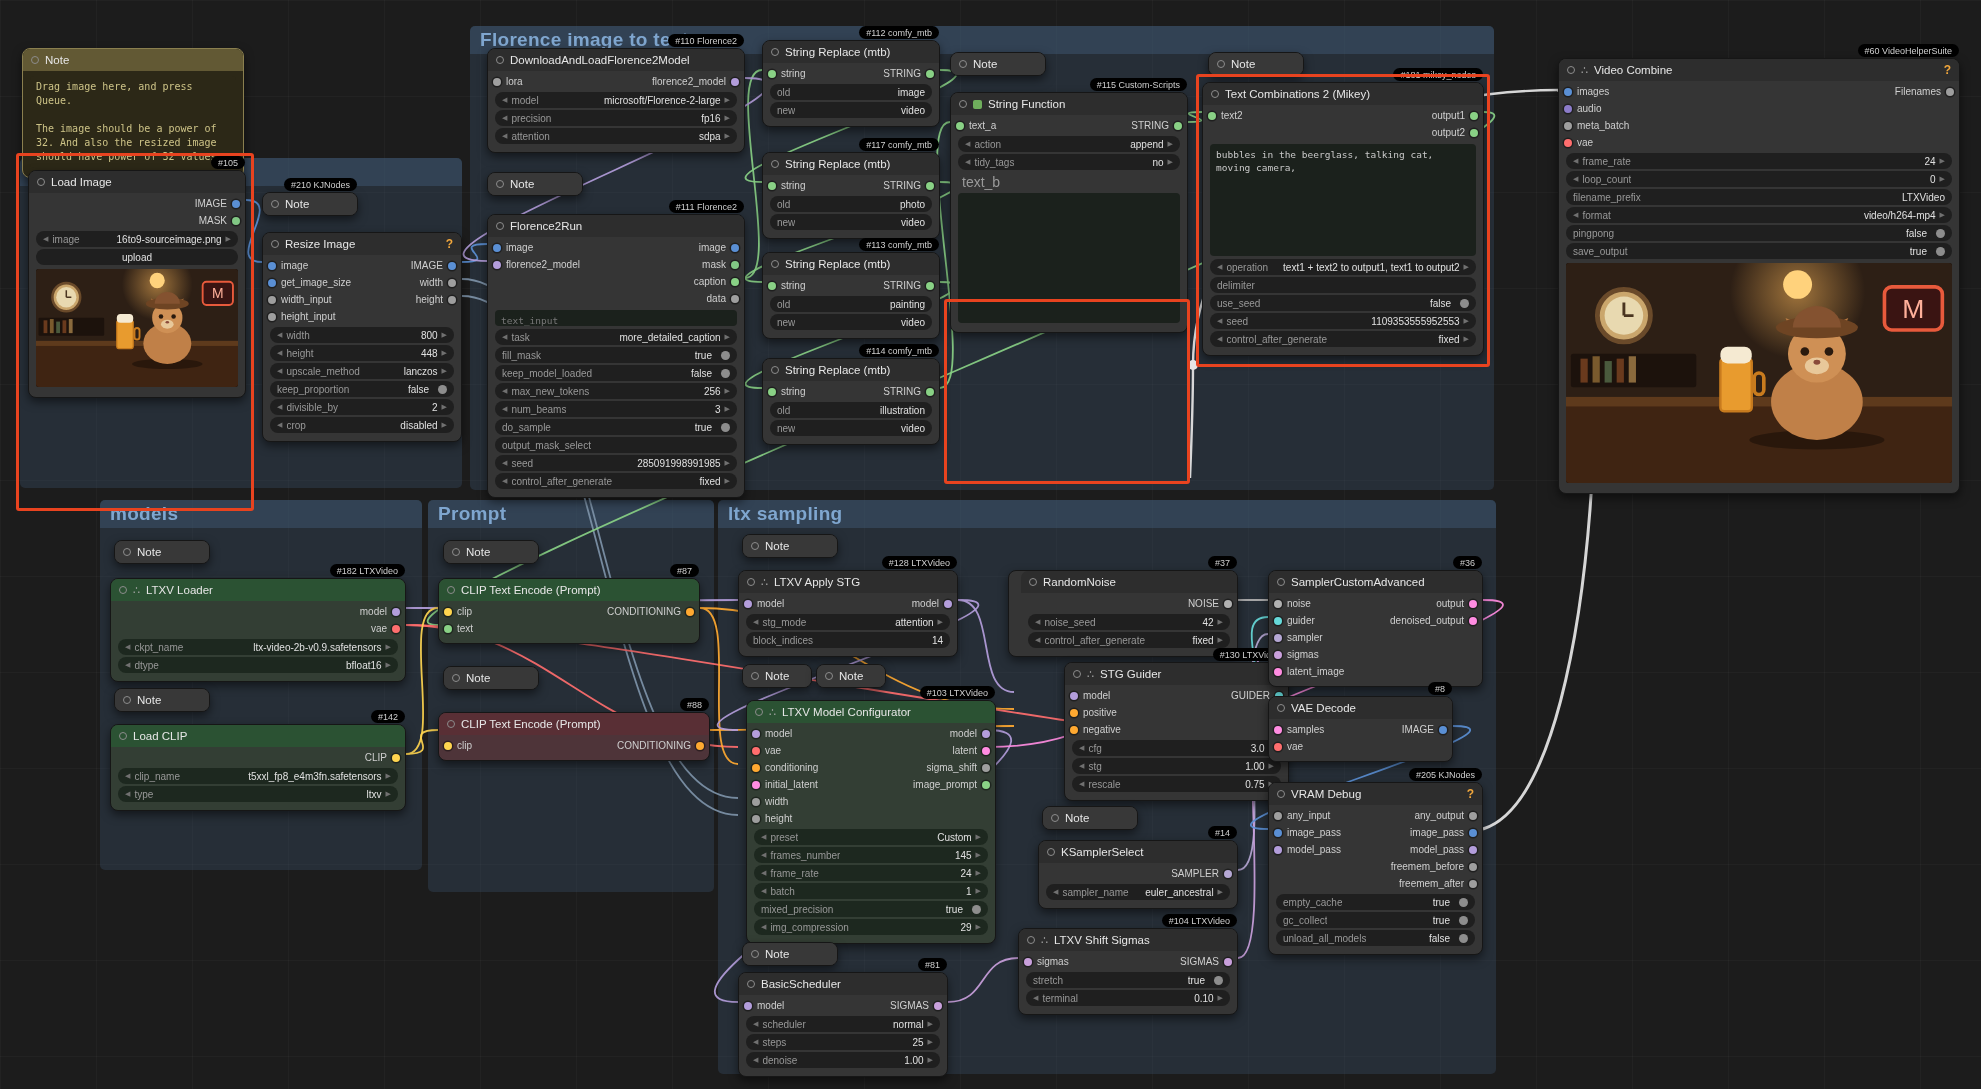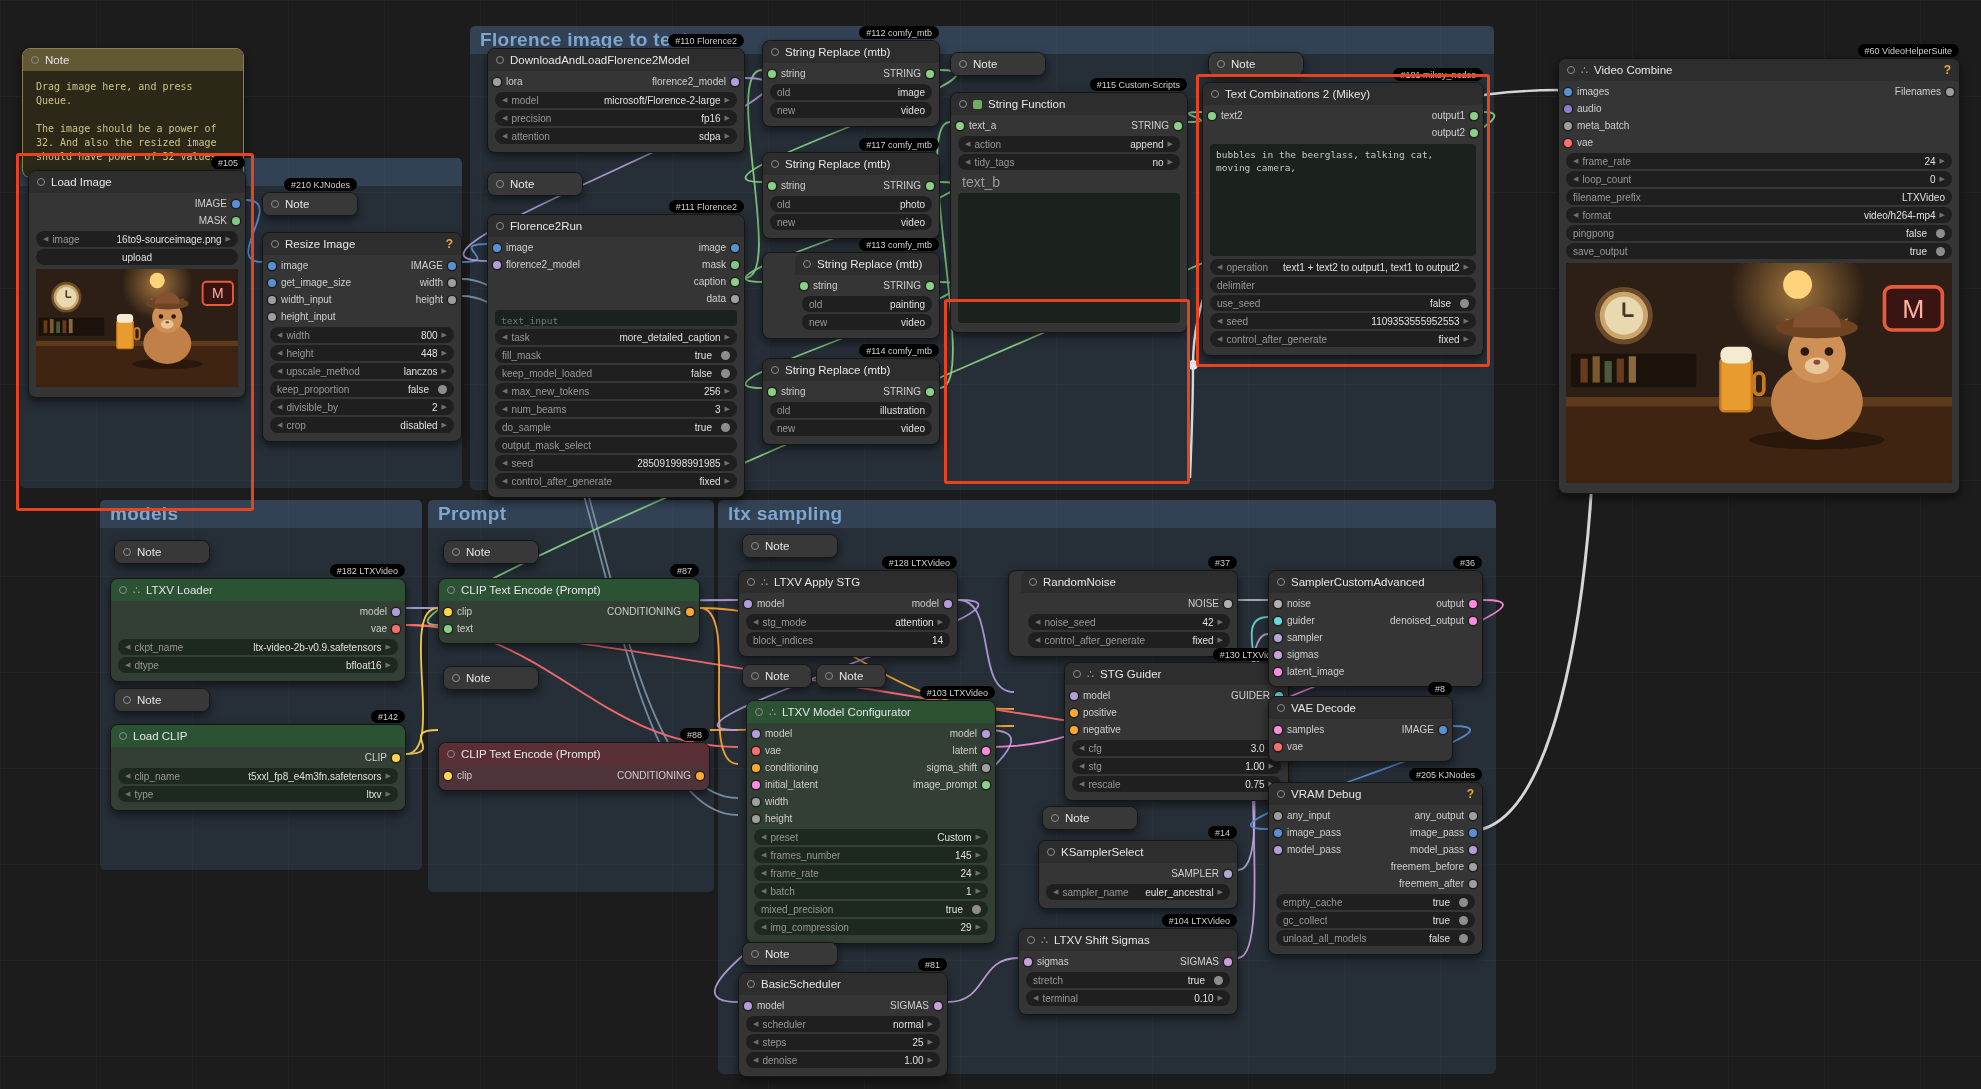--- a/index.html
+++ b/index.html
@@ -468,21 +468,21 @@
         <div class="widget field">
           <span class="wl">old</span>
           <span class="wv">photo</span>
         </div>
         <div class="widget field">
           <span class="wl">new</span>
           <span class="wv">video</span>
         </div>
       </div>
     </div>
-    <div class="node default" style="left: 762px; top: 252px; width: 178px; padding-left: 32px;">
+    <div class="node default" style="left: 762px; top: 252px; width: 178px;">
       <div class="badge">#113 comfy_mtb</div>
       <div class="node-header">
         <span class="collapse-dot"></span>
         <span class="node-title">String Replace (mtb)</span>
       </div>
       <div class="node-body">
         <div class="iorow">
           <div class="port in">
             <span class="pdot" style="background: rgb(137, 209, 133);"></span>
             <span class="plabel">string</span>
@@ -736,21 +736,21 @@
           <div class="port out"></div>
         </div>
       </div>
     </div>
     <div class="node note-col collapsed" style="left: 443px; top: 666px; width: 96px;">
       <div class="node-header">
         <span class="collapse-dot"></span>
         <span class="node-title">Note</span>
       </div>
     </div>
-    <div class="node red" style="left: 438px; top: 742px; width: 272px;">
+    <div class="node red" style="left: 438px; top: 712px; width: 272px;">
       <div class="badge">#88</div>
       <div class="node-header">
         <span class="collapse-dot"></span>
         <span class="node-title">CLIP Text Encode (Prompt)</span>
       </div>
       <div class="node-body">
         <div class="iorow">
           <div class="port in">
             <span class="pdot" style="background: rgb(255, 213, 79);"></span>
             <span class="plabel">clip</span>

